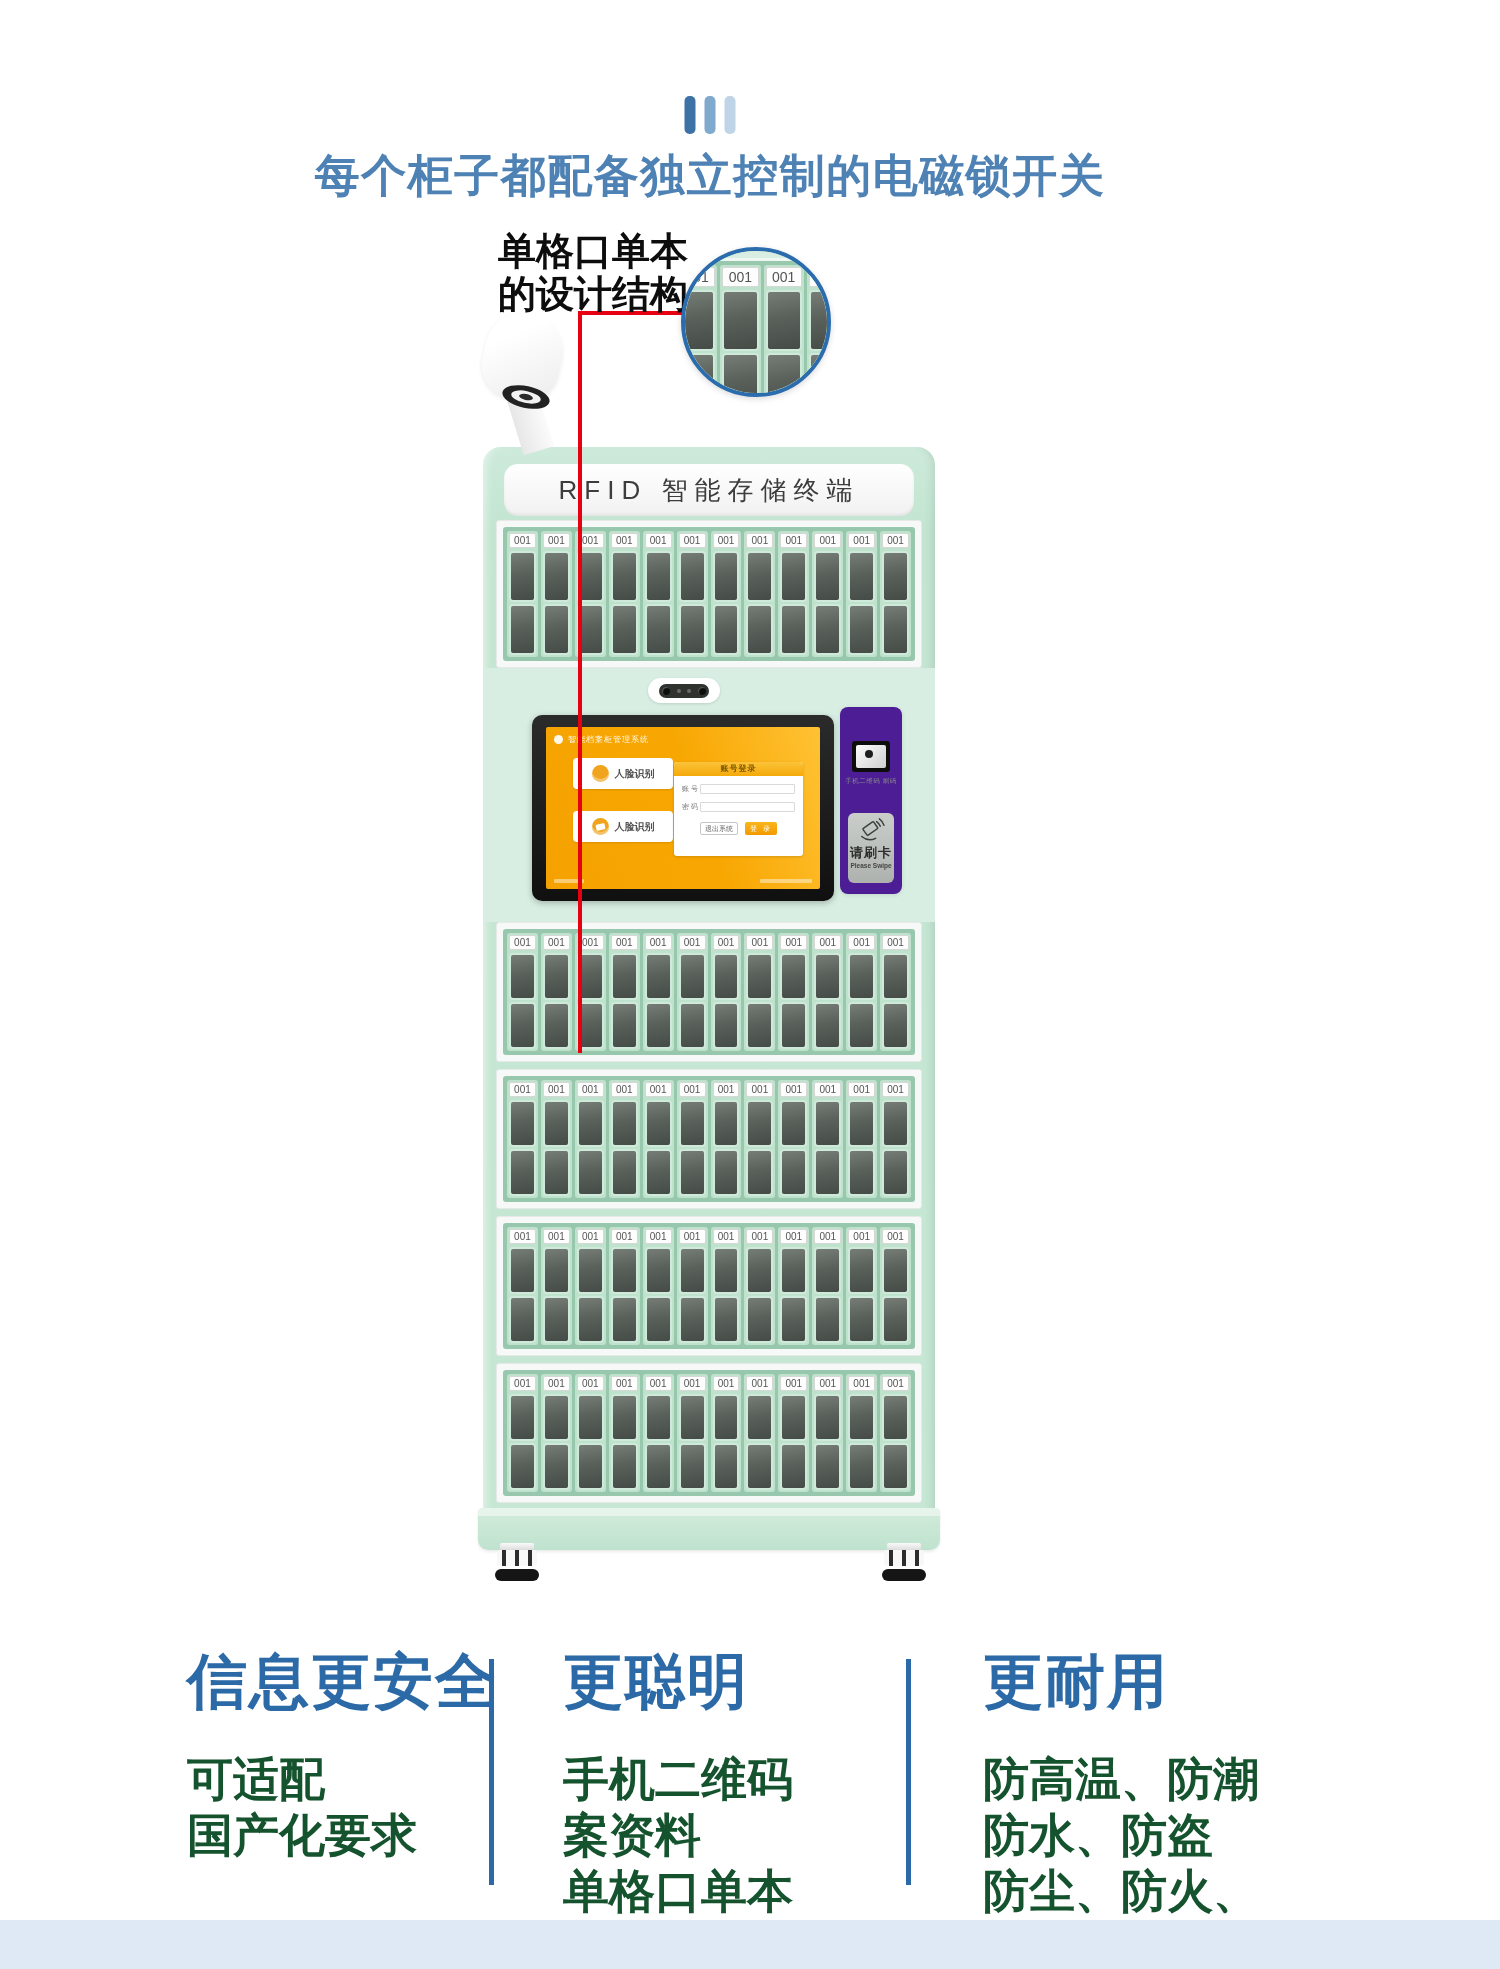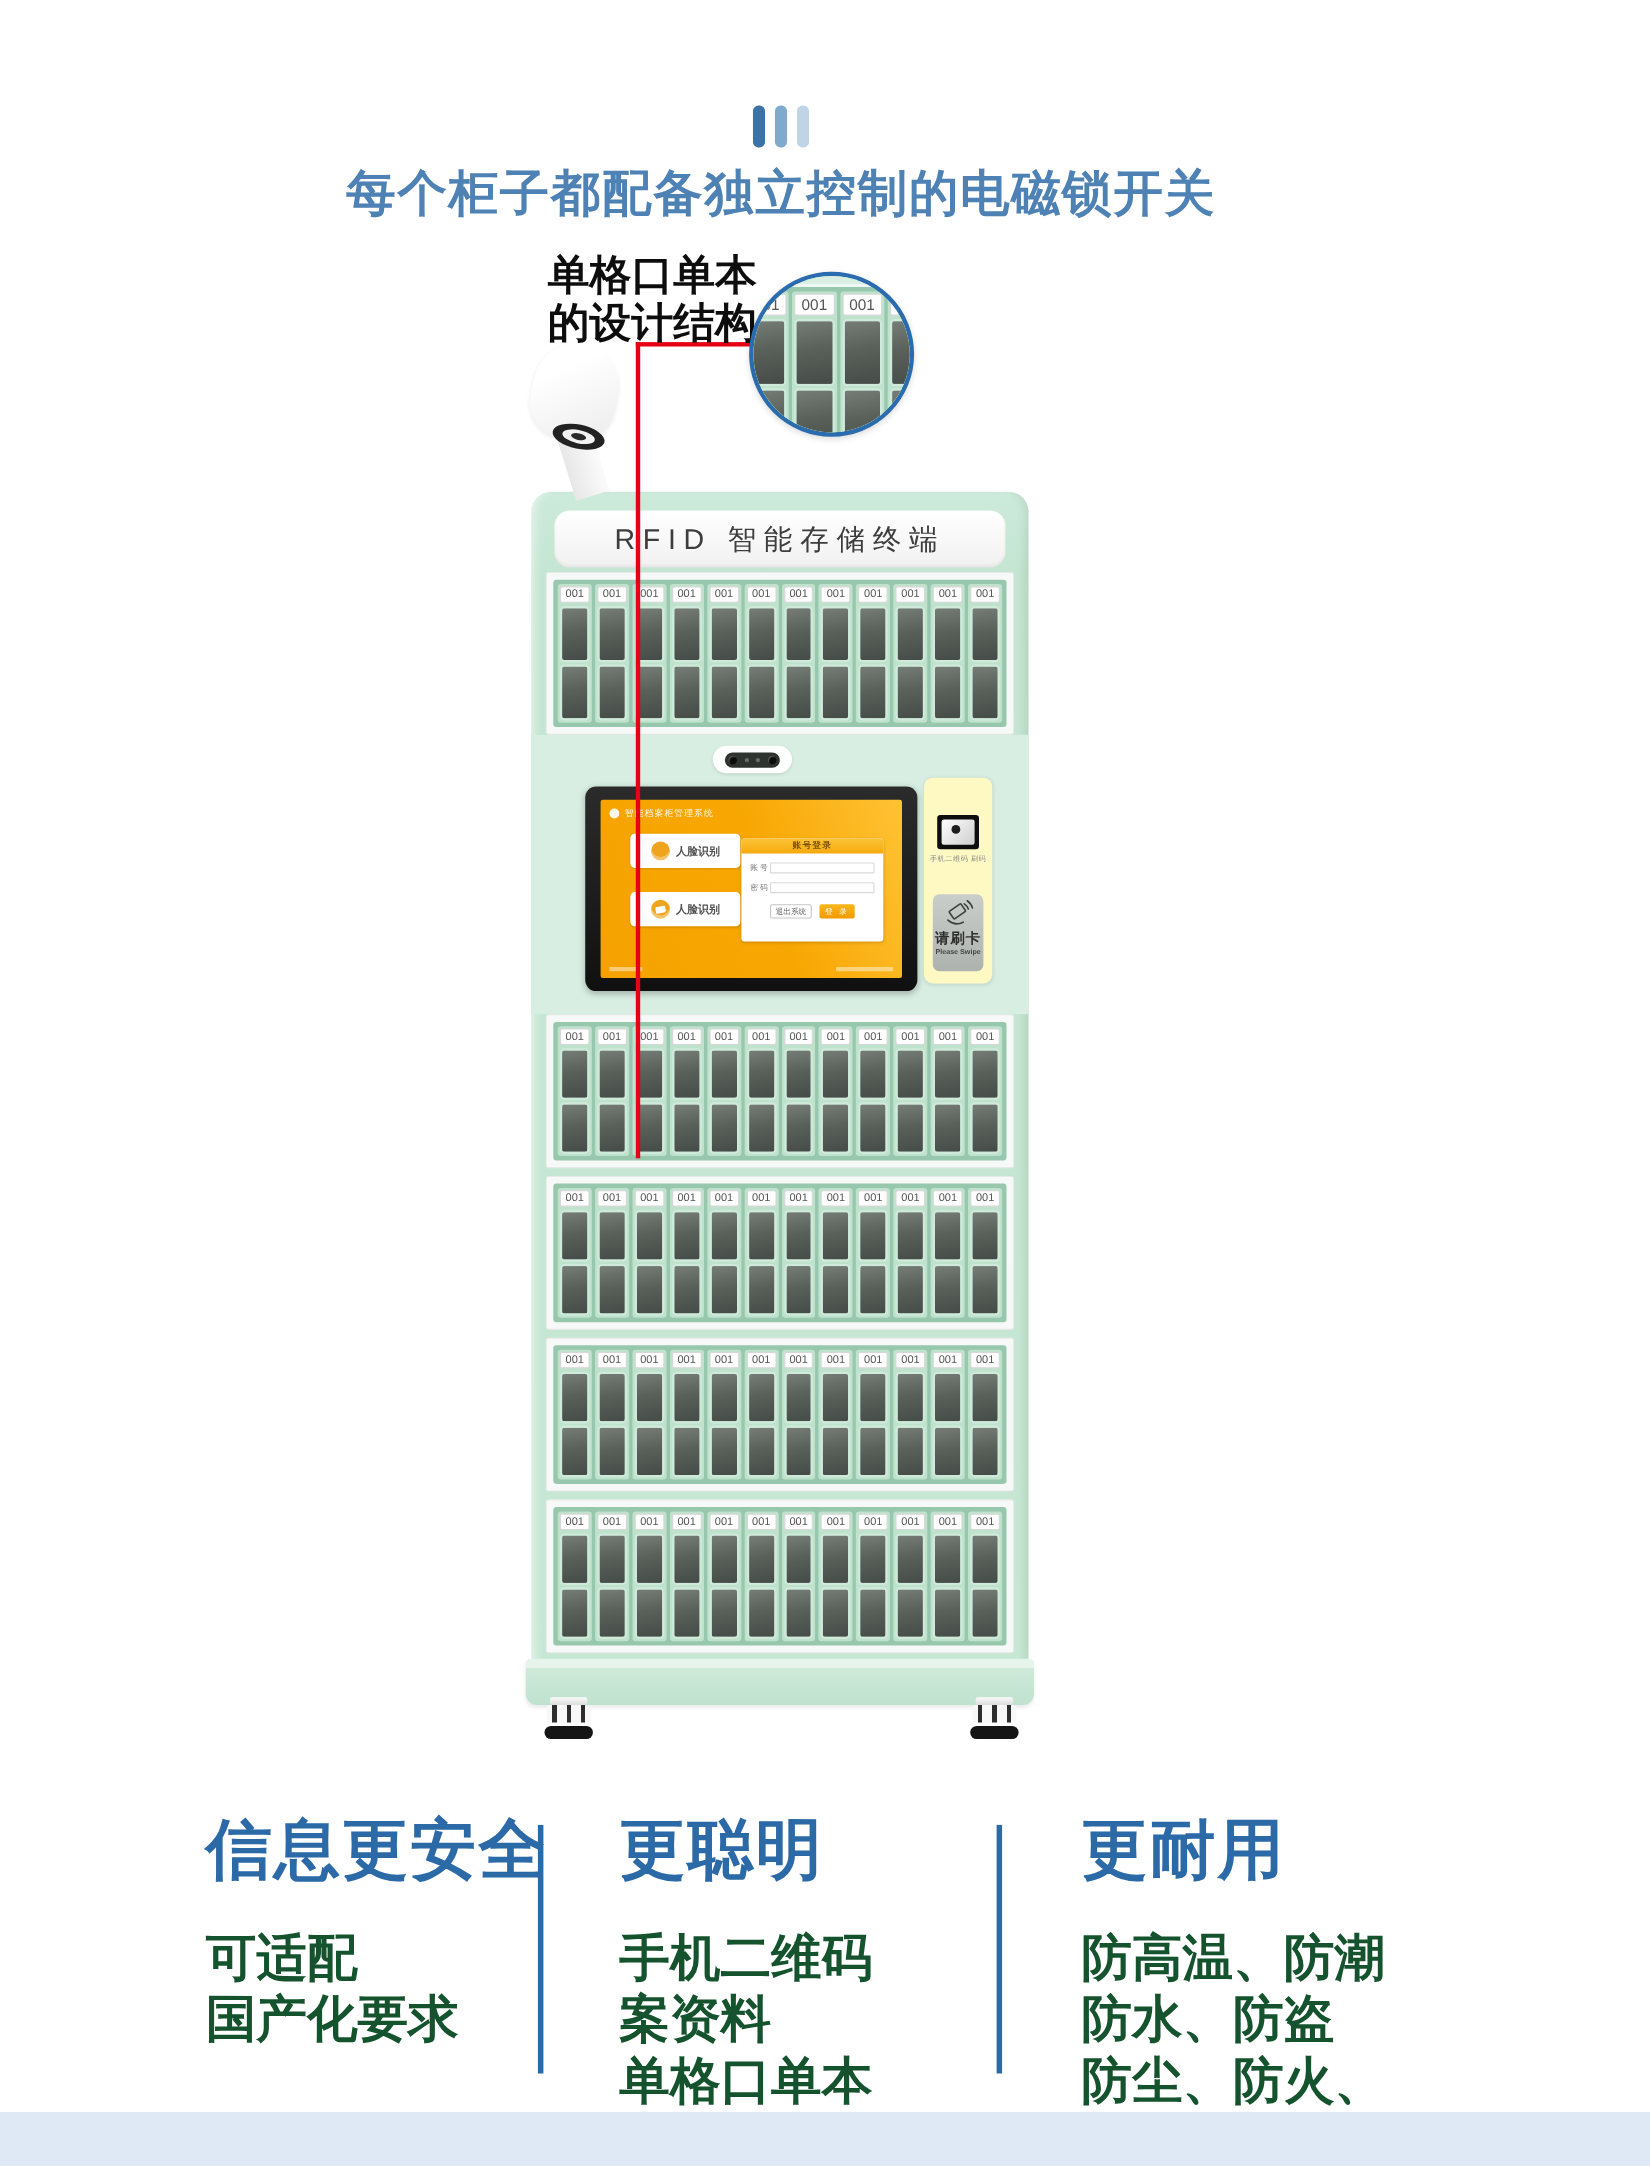--- a/index.html
+++ b/index.html
@@ -86,21 +86,21 @@
   .l-row label{font-size:7px;color:#7a7a7a;width:18px;}
   .l-input{flex:1;height:10px;background:#fff;border:1px solid #d9d9d9;border-radius:1px;}
   .l-btns{display:flex;gap:7px;margin-top:10px;justify-content:center;}
   .btn-out{width:38px;height:13px;border:1px solid #c6c6c6;border-radius:2px;font-size:7px;color:#666;
     display:flex;align-items:center;justify-content:center;background:#fff;}
   .btn-pri{width:32px;height:13px;border-radius:2px;font-size:7px;color:#fff;letter-spacing:2px;
     display:flex;align-items:center;justify-content:center;background:linear-gradient(#f9b61e,#f29a00);}
   .scr-mark{position:absolute;bottom:6px;height:4px;background:rgba(255,255,255,.45);border-radius:1px;}
   .scr-mark.l{left:8px;width:30px;} .scr-mark.r{right:8px;width:52px;}
 
-  .reader{position:absolute;left:357px;top:39px;width:62px;height:187px;background:#fef9c3;border-radius:8px;
+  .reader{position:absolute;left:357px;top:39px;width:62px;height:187px;background:#4c1d95;border-radius:8px;
     box-shadow:0 1px 4px rgba(0,0,0,.10);}
   .scan{position:absolute;left:12px;top:34px;width:38px;height:31px;background:#0d0d0d;border-radius:3px;padding:4px;}
   .scan i{display:block;width:100%;height:100%;border-radius:2px;background:linear-gradient(135deg,#fdfdfd,#cfcfcf);position:relative;}
   .scan i::after{content:"";position:absolute;left:9px;top:5px;width:8px;height:8px;border-radius:50%;background:#1d1d1d;}
   .scan-label{position:absolute;left:0;top:70px;width:100%;text-align:center;font-size:6.5px;color:#8a8a8a;letter-spacing:.5px;}
   .swipe{position:absolute;left:8px;top:106px;width:46px;height:70px;border-radius:6px;
     background:linear-gradient(#c9cecb,#adb2ae);display:flex;flex-direction:column;align-items:center;padding-top:4px;}
   .swipe-title{font-size:13px;font-weight:bold;color:#2e2e2e;letter-spacing:1px;margin-top:1px;}
   .swipe-sub{font-size:6.5px;font-weight:bold;color:#454545;}
 

